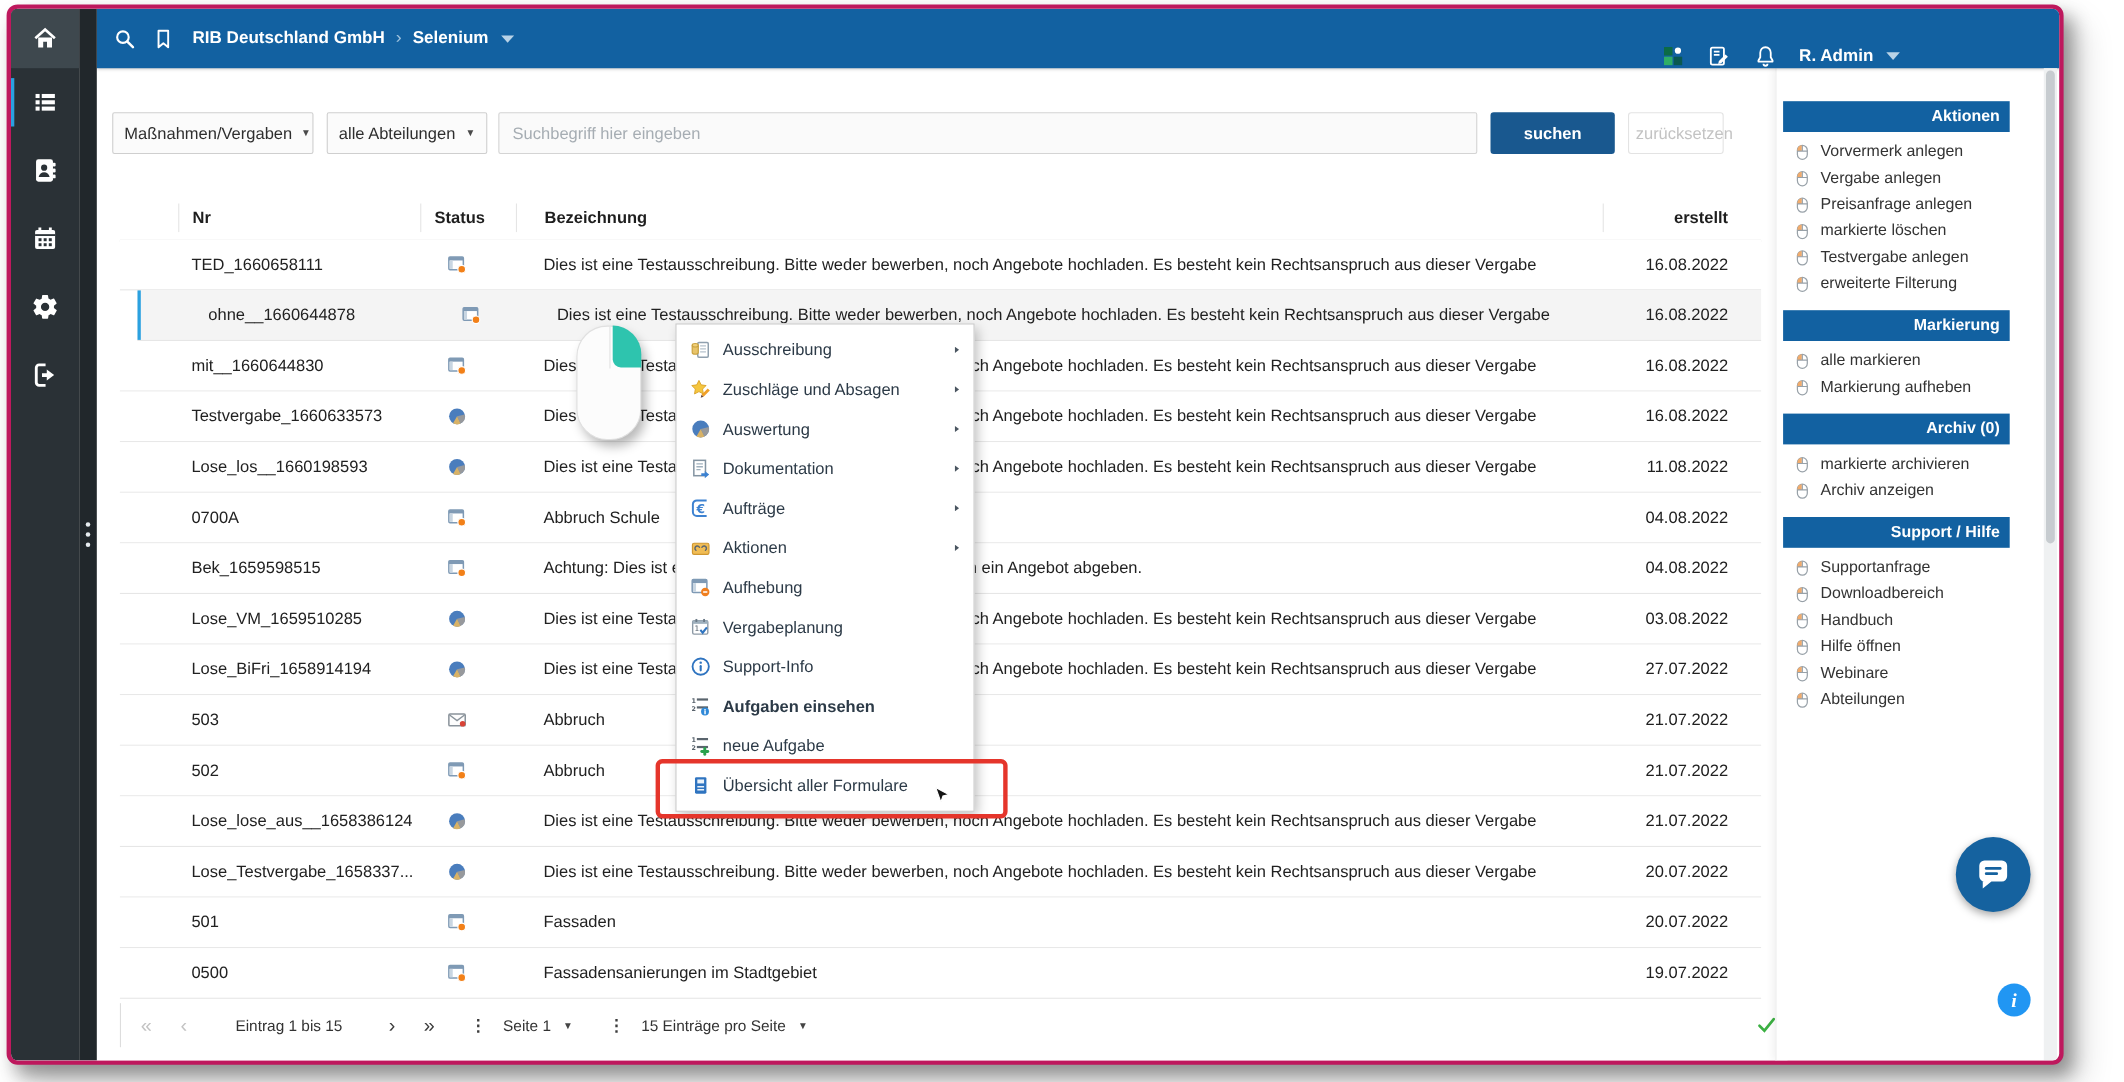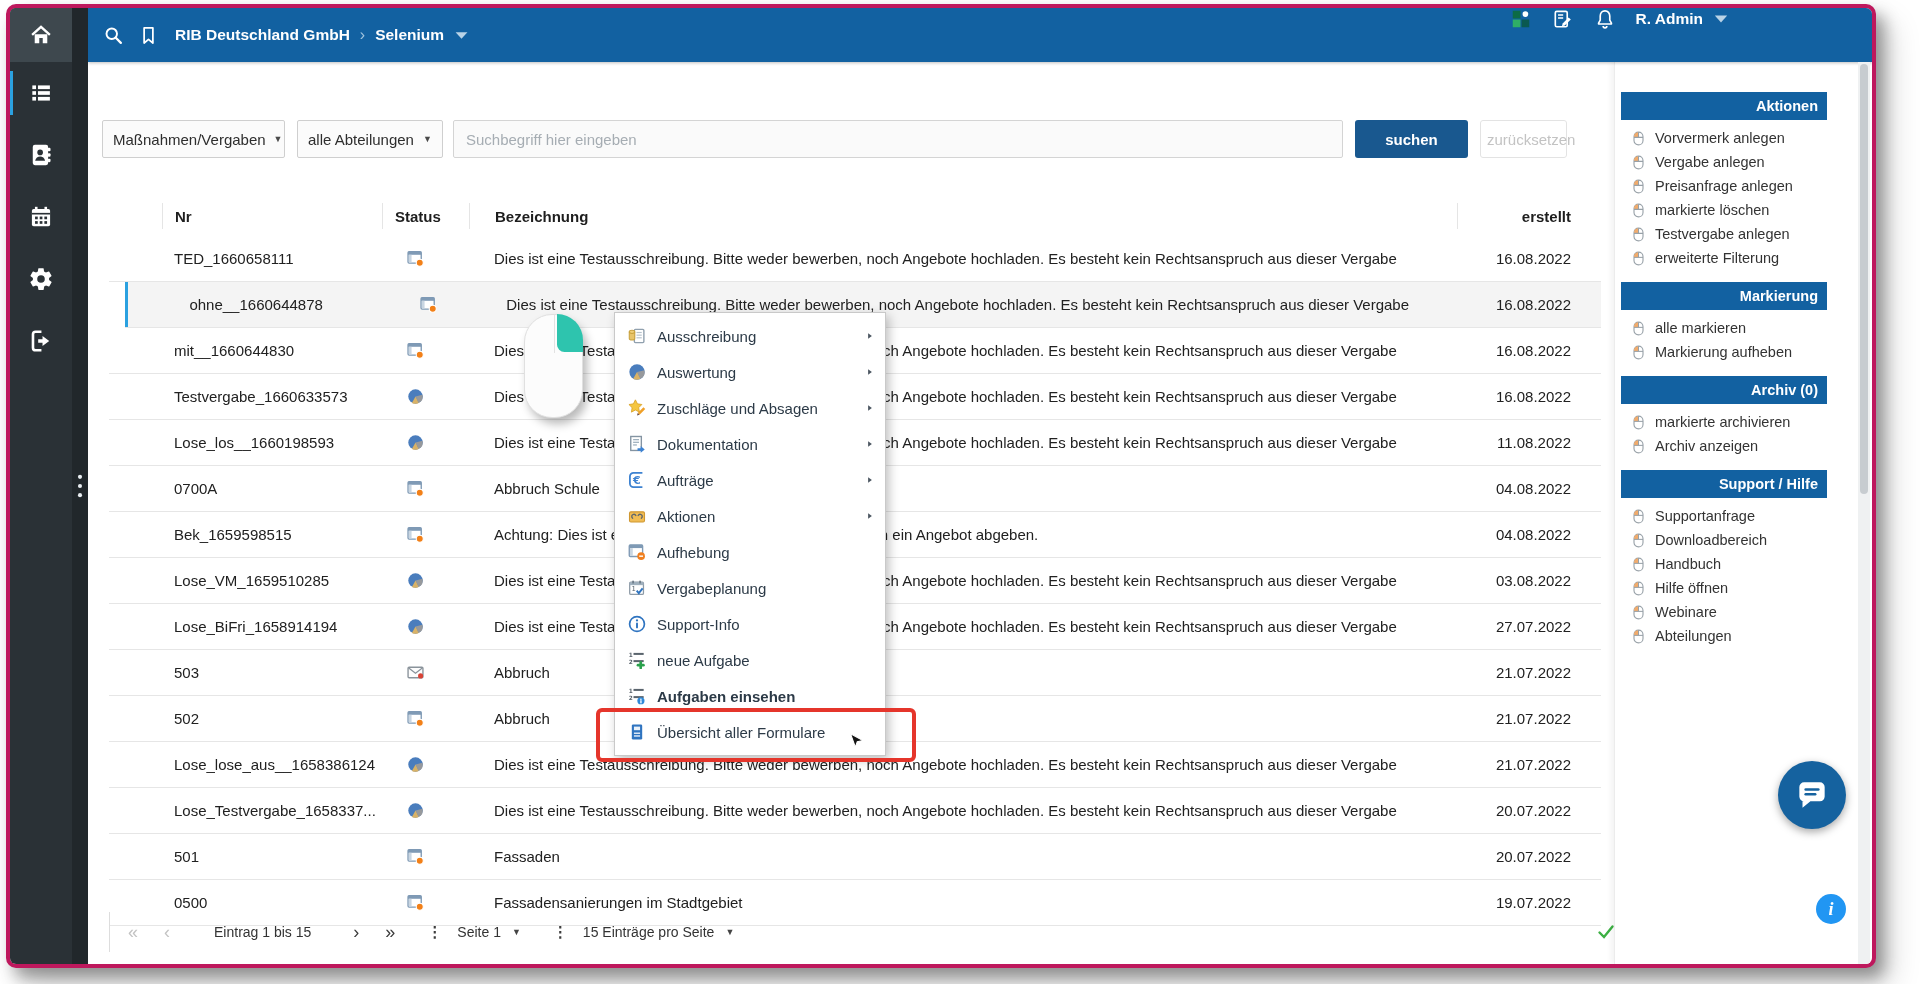--- a/index.html
+++ b/index.html
@@ -20,26 +20,26 @@
   .gutter .icon{width:14px;height:26px;margin:13px auto 0;cursor:pointer;}
 
   
   .topbar{position:absolute;left:78px;top:0;right:0;height:54px;background:#1261a1;color:#fff;
           display:flex;align-items:center;z-index:4;box-shadow:0 1px 3px rgba(0,0,0,.25);}
   .tb-left{display:flex;align-items:center;padding-left:15px;}
   .tb-left .icon{width:21px;height:21px;}
   .tb-sep{margin:0 10px;color:#9fc3de;font-size:16px;}
   .tb-crumb{font-weight:bold;font-size:15.5px;}
   .tb-caret{width:11px;height:11px;margin-left:7px;color:#b9d3e7;}
-  .tb-right{position:absolute;right:140px;top:0;bottom:0;display:flex;align-items:flex-start;gap:20px;}
+  .tb-right{position:absolute;right:140px;top:0;bottom:0;display:flex;align-items:flex-end;gap:20px;}
   .tb-right .icon{width:22px;height:22px;cursor:pointer;}
   .tb-user{display:flex;align-items:center;gap:7px;font-weight:bold;font-size:15.5px;cursor:pointer;}
 
   
-  .main{position:absolute;left:78px;top:72px;width:1526px;bottom:0;background:#fff;padding-left:11px;}
+  .main{position:absolute;left:78px;top:54px;width:1526px;bottom:0;background:#fff;padding-left:11px;}
   .filters{position:absolute;left:14px;top:40px;height:38px;display:flex;align-items:stretch;}
   .dd{width:183px;background:#fbfbfb;border:1px solid #cfcfcf;border-radius:2px;display:flex;
       align-items:center;justify-content:space-between;padding:0 10px;font-size:15px;color:#2e2e2e;
       box-sizing:border-box;cursor:pointer;}
   .dd.dd2{width:146px;margin-left:12px;}
   .dd .caret{font-size:9px;color:#4a4a4a;margin-left:8px;}
   .inp{width:890px;margin-left:10px;background:#fafafa;border:1px solid #d4d4d4;border-radius:2px;
        padding:0 12px;font-size:15px;color:#333;box-sizing:border-box;font-family:inherit;}
   .inp::placeholder{color:#a6adb3;}
   .btn-primary{width:113px;margin-left:12px;background:#19588f;color:#fff;font-weight:bold;border:none;
@@ -556,44 +556,44 @@
           </span>
           <span>Ausschreibung</span>
           <span class="m-caret icon">
             <svg viewBox="0 0 16 16">
               <path d="M5 3.5l6 4.5-6 4.5z" fill="#4a5560"></path>
             </svg>
           </span>
         </div>
         <div class="m-item">
           <span class="m-icon icon">
-            <svg viewBox="0 0 16 16">
-              <circle cx="8" cy="8" r="6.8" fill="#4a7dbd"></circle>
-              <path d="M8 8L14.6 6.4A6.8 6.8 0 0 1 11 14.1Z" fill="#97999c"></path>
-              <path d="M8 8L11 14.1A6.8 6.8 0 0 1 4.6 14Z" fill="#d8b267"></path>
-            </svg>
-          </span>
-          <span>Auswertung</span>
-          <span class="m-caret icon">
-            <svg viewBox="0 0 16 16">
-              <path d="M5 3.5l6 4.5-6 4.5z" fill="#4a5560"></path>
-            </svg>
-          </span>
-        </div>
-        <div class="m-item">
-          <span class="m-icon icon">
             <svg viewBox="0 0 17 17">
               <path d="M7 .8l1.9 3.8 4.2.6-3 3 .7 4.2L7 10.4l-3.8 2 .7-4.2-3-3 4.2-.6z" fill="#f5c63f" stroke="#d9a32a" stroke-width=".8"></path>
               <g transform="rotate(45 12 12)">
                 <rect x="10.8" y="7.2" width="2.5" height="7.6" fill="#f0a028"></rect>
                 <path d="M10.8 14.8l1.25 2.2 1.25-2.2z" fill="#6d4c41"></path>
               </g>
             </svg>
           </span>
           <span>Zuschläge und Absagen</span>
+          <span class="m-caret icon">
+            <svg viewBox="0 0 16 16">
+              <path d="M5 3.5l6 4.5-6 4.5z" fill="#4a5560"></path>
+            </svg>
+          </span>
+        </div>
+        <div class="m-item">
+          <span class="m-icon icon">
+            <svg viewBox="0 0 16 16">
+              <circle cx="8" cy="8" r="6.8" fill="#4a7dbd"></circle>
+              <path d="M8 8L14.6 6.4A6.8 6.8 0 0 1 11 14.1Z" fill="#97999c"></path>
+              <path d="M8 8L11 14.1A6.8 6.8 0 0 1 4.6 14Z" fill="#d8b267"></path>
+            </svg>
+          </span>
+          <span>Auswertung</span>
           <span class="m-caret icon">
             <svg viewBox="0 0 16 16">
               <path d="M5 3.5l6 4.5-6 4.5z" fill="#4a5560"></path>
             </svg>
           </span>
         </div>
         <div class="m-item">
           <span class="m-icon icon">
             <svg viewBox="0 0 17 17">
               <rect x="2.6" y="1.4" width="10" height="13.2" fill="#fff" stroke="#8494a2" stroke-width="1.3"></rect>
@@ -665,49 +665,49 @@
         </div>
         <div class="m-item">
           <span class="m-icon icon">
             <svg viewBox="0 0 17 17">
               <circle cx="8.5" cy="8.5" r="7" fill="none" stroke="#2f74c0" stroke-width="1.6"></circle>
               <circle cx="8.5" cy="5.1" r="1.05" fill="#2f74c0"></circle>
               <rect x="7.6" y="7.2" width="1.8" height="5.4" rx=".9" fill="#2f74c0"></rect>
             </svg>
           </span>
           <span>Support-Info</span>
+        </div>
+        <div class="m-item hl">
+          <span class="m-icon icon">
+            <svg viewBox="0 0 17 17">
+              <text x="0.6" y="5.6" font-family="DejaVu Sans, sans-serif" font-size="5.5" font-weight="bold" fill="#5a646d">1</text>
+              <rect x="5.2" y="1.8" width="9.6" height="1.9" fill="#5a646d"></rect>
+              <text x="0.6" y="12.4" font-family="DejaVu Sans, sans-serif" font-size="5.5" font-weight="bold" fill="#5a646d">2</text>
+              <rect x="5.2" y="8.6" width="9.6" height="1.9" fill="#5a646d"></rect>
+              <circle cx="12.2" cy="13" r="3.4" fill="#2f89d8"></circle>
+              <circle cx="12.2" cy="11.6" r=".75" fill="#fff"></circle>
+              <rect x="11.6" y="12.5" width="1.25" height="2.9" fill="#fff"></rect>
+            </svg>
+          </span>
+          <span>Aufgaben einsehen</span>
         </div>
         <div class="m-item">
           <span class="m-icon icon">
             <svg viewBox="0 0 17 17">
               <text x="0.6" y="5.6" font-family="DejaVu Sans, sans-serif" font-size="5.5" font-weight="bold" fill="#5a646d">1</text>
               <rect x="5.2" y="1.8" width="9.6" height="1.9" fill="#5a646d"></rect>
               <text x="0.6" y="12.4" font-family="DejaVu Sans, sans-serif" font-size="5.5" font-weight="bold" fill="#5a646d">2</text>
               <rect x="5.2" y="8.6" width="9.6" height="1.9" fill="#5a646d"></rect>
               <g stroke="#2aa14c" stroke-width="2.5" stroke-linecap="round">
                 <line x1="12" y1="10.8" x2="12" y2="16"></line>
                 <line x1="9.4" y1="13.4" x2="14.6" y2="13.4"></line>
               </g>
             </svg>
           </span>
           <span>neue Aufgabe</span>
-        </div>
-        <div class="m-item hl">
-          <span class="m-icon icon">
-            <svg viewBox="0 0 17 17">
-              <text x="0.6" y="5.6" font-family="DejaVu Sans, sans-serif" font-size="5.5" font-weight="bold" fill="#5a646d">1</text>
-              <rect x="5.2" y="1.8" width="9.6" height="1.9" fill="#5a646d"></rect>
-              <text x="0.6" y="12.4" font-family="DejaVu Sans, sans-serif" font-size="5.5" font-weight="bold" fill="#5a646d">2</text>
-              <rect x="5.2" y="8.6" width="9.6" height="1.9" fill="#5a646d"></rect>
-              <circle cx="12.2" cy="13" r="3.4" fill="#2f89d8"></circle>
-              <circle cx="12.2" cy="11.6" r=".75" fill="#fff"></circle>
-              <rect x="11.6" y="12.5" width="1.25" height="2.9" fill="#fff"></rect>
-            </svg>
-          </span>
-          <span>Aufgaben einsehen</span>
         </div>
         <div class="m-item">
           <span class="m-icon icon">
             <svg viewBox="0 0 17 17">
               <rect x="3.6" y="1.4" width="9.8" height="14.2" rx="1.2" fill="#2f74c0"></rect>
               <rect x="5.6" y="3.4" width="5.8" height="3.4" fill="#eaf2fa"></rect>
               <rect x="5.6" y="9" width="5.8" height="1.3" fill="#eaf2fa"></rect>
               <rect x="5.6" y="11.6" width="5.8" height="1.3" fill="#eaf2fa"></rect>
             </svg>
           </span>

